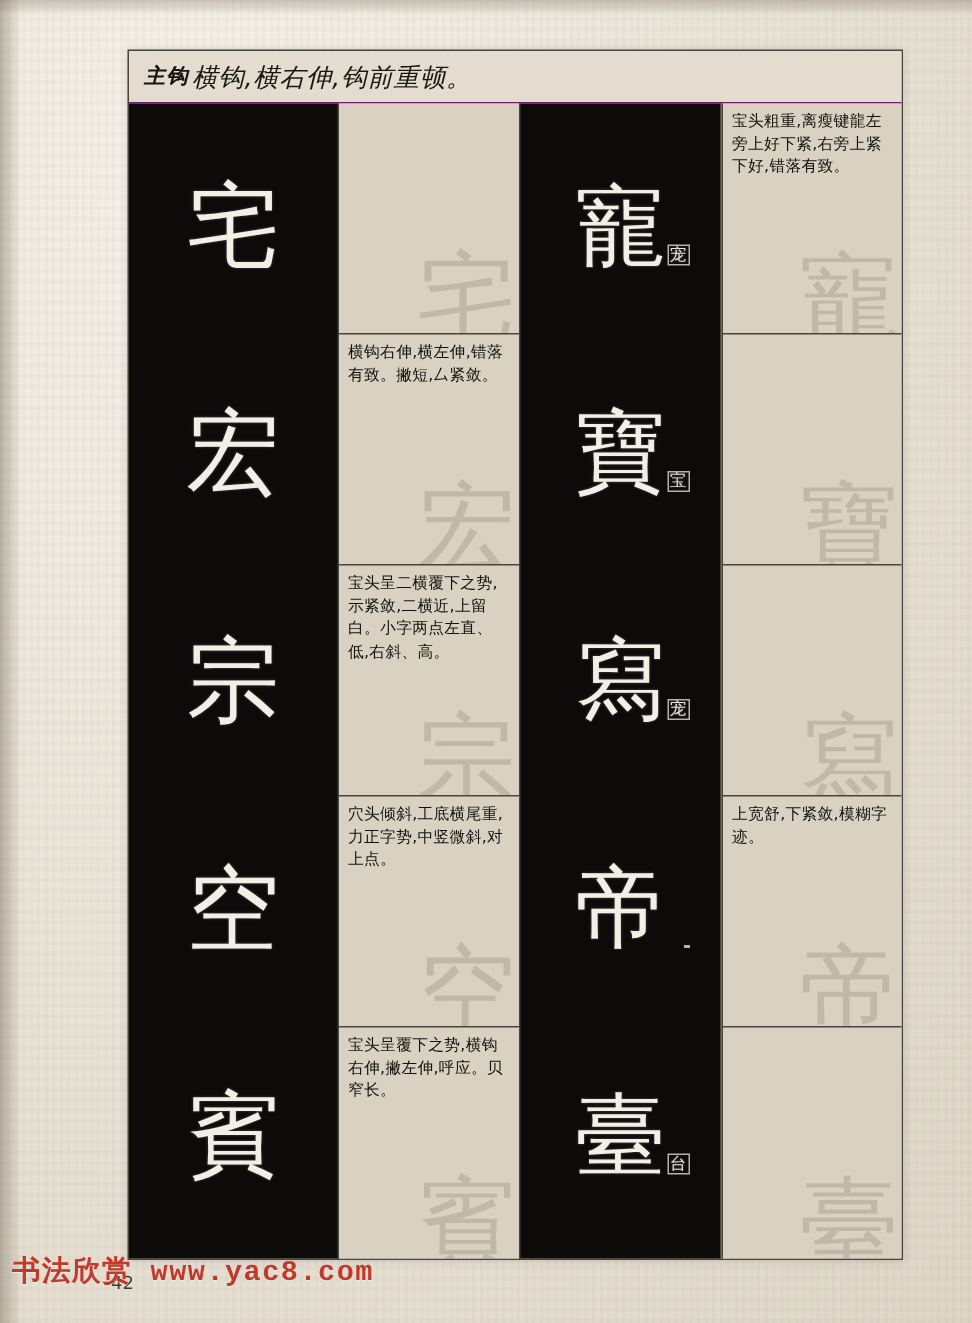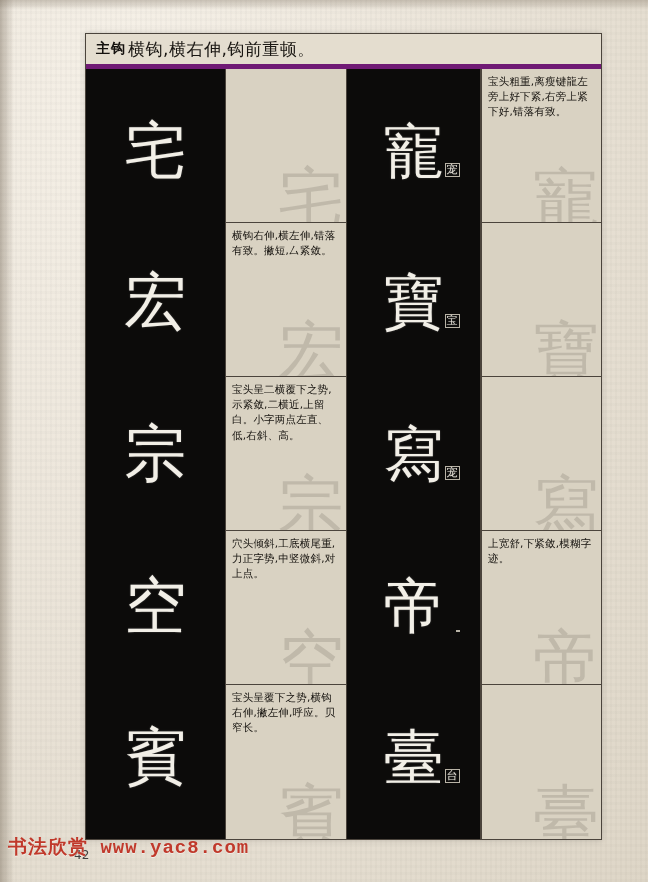--- a/index.html
+++ b/index.html
@@ -36,24 +36,25 @@
   .plate{
     position:absolute;left:85px;top:33px;width:515px;height:805px;
     border:1px solid #4b443c;
     background:#ded7c8;
     box-shadow:0 0 6px rgba(0,0,0,0.18);
   }
 
   
   .header{
     position:absolute;left:0;top:0;width:100%;height:35px;
-    border-bottom:5px solid #701a75;
+    border-bottom:1px solid #701a75;
     display:flex;align-items:center;
     padding-left:10px;box-sizing:border-box;
     background:#e4ddcf;
+    font-style:italic;
   }
   .header .rule-name{
     font-size:14px;font-weight:bold;color:#15120f;
     margin-right:2px;letter-spacing:1px;
   }
   .header .rule-desc{
     font-size:17px;color:#1a1713;letter-spacing:0.5px;
   }
 
   

